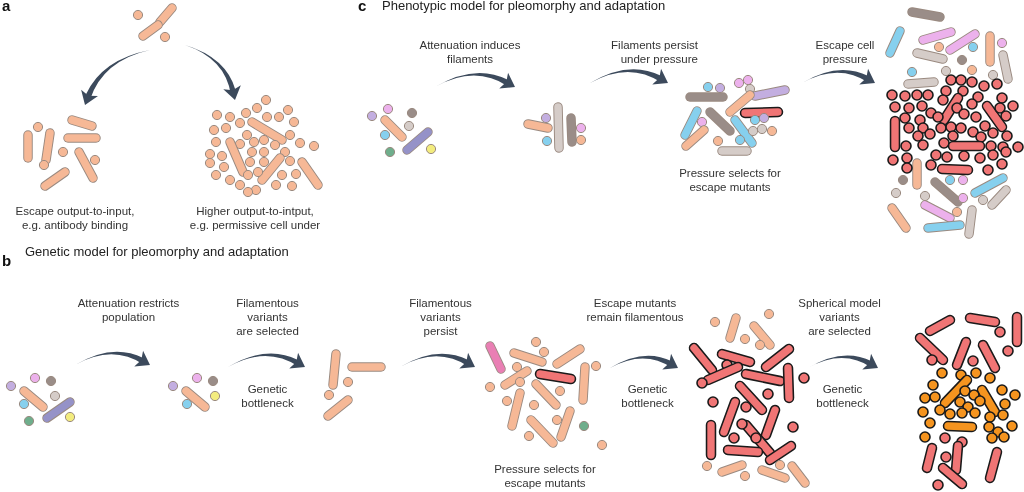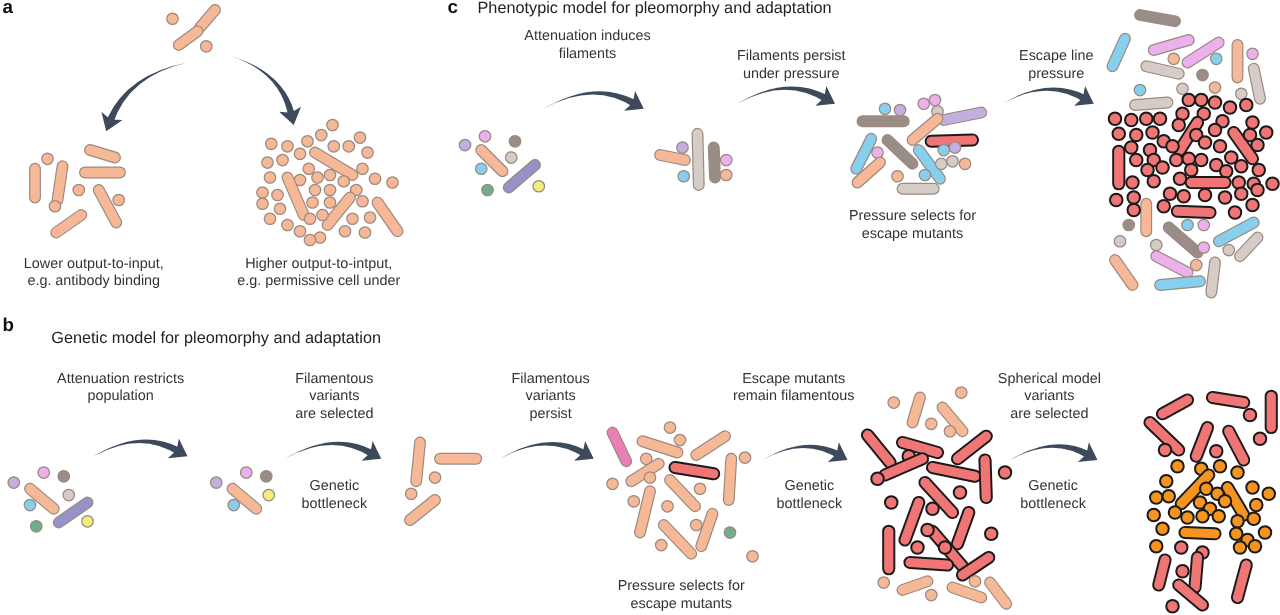--- a/index.html
+++ b/index.html
@@ -685,39 +685,39 @@
         <g>
           <line x1="997" y1="452" x2="990" y2="478" stroke="#1a1a1a" stroke-width="10.5" stroke-linecap="round"></line>
           <line x1="997" y1="452" x2="990" y2="478" stroke="#f07575" stroke-width="7.4" stroke-linecap="round"></line>
         </g>
         <circle cx="938" cy="485" r="5" fill="#f07575" stroke="#1a1a1a" stroke-width="1.6"></circle>
       </g>
     </g>
 </svg>
 
 <div class="panel-letter" style="left:2px;top:-3px;">a</div>
-<div class="lbl" style="left:0px;top:204px;width:150px;">Lower output-to-input,
+<div class="lbl" style="left:0px;top:204px;width:150px;">Escape output-to-input,
 e.g. antibody binding</div>
 <div class="lbl" style="left:175px;top:204px;width:160px;">Higher output-to-intput,
 e.g. permissive cell under</div>
 
 <div class="panel-letter" style="left:358px;top:-3px;">c</div>
 <div class="panel-title" style="left:382px;top:-2px;">Phenotypic model for pleomorphy and adaptation</div>
-<div class="lbl" style="left:400px;top:22px;width:140px;">Attenuation induces
+<div class="lbl" style="left:400px;top:38px;width:140px;">Attenuation induces
 filaments</div>
-<div class="lbl" style="left:568px;top:38px;width:130px;">Filaments persist
+<div class="lbl" style="left:568px;top:38px;width:130px;text-align:right;">Filaments persist
 under pressure</div>
-<div class="lbl" style="left:795px;top:38px;width:100px;">Escape line
+<div class="lbl" style="left:795px;top:38px;width:100px;">Escape cell
 pressure</div>
 <div class="lbl" style="left:665px;top:166px;width:130px;">Pressure selects for
 escape mutants</div>
 
 <div class="panel-letter" style="left:2px;top:252px;">b</div>
-<div class="panel-title" style="left:25px;top:262px;margin-left:16px;">Genetic model for pleomorphy and adaptation</div>
-<div class="lbl" style="left:24px;top:296px;width:145px;">Attenuation restricts
+<div class="panel-title" style="left:25px;top:244px;">Genetic model for pleomorphy and adaptation</div>
+<div class="lbl" style="left:56px;top:296px;width:145px;">Attenuation restricts
 population</div>
 <div class="lbl" style="left:220px;top:296px;width:95px;">Filamentous
 variants
 are selected</div>
 <div class="lbl" style="left:393px;top:296px;width:95px;">Filamentous
 variants
 persist</div>
 <div class="lbl" style="left:570px;top:296px;width:130px;">Escape mutants
 remain filamentous</div>
 <div class="lbl" style="left:772px;top:296px;width:135px;">Spherical model

